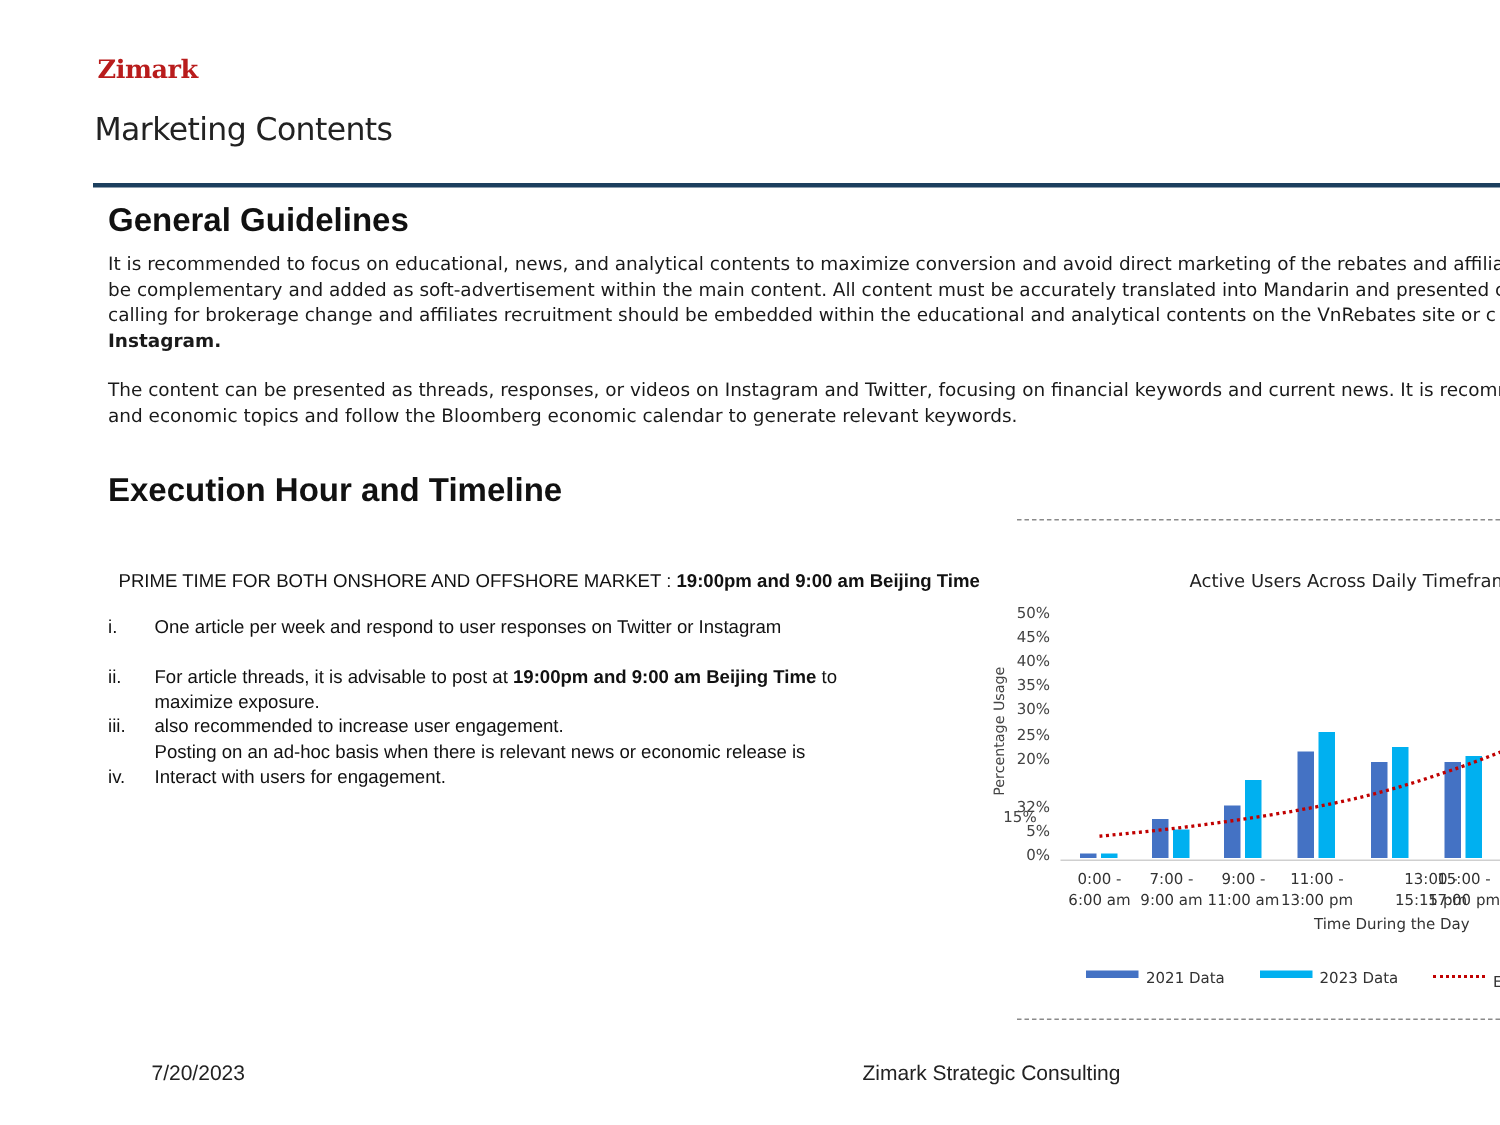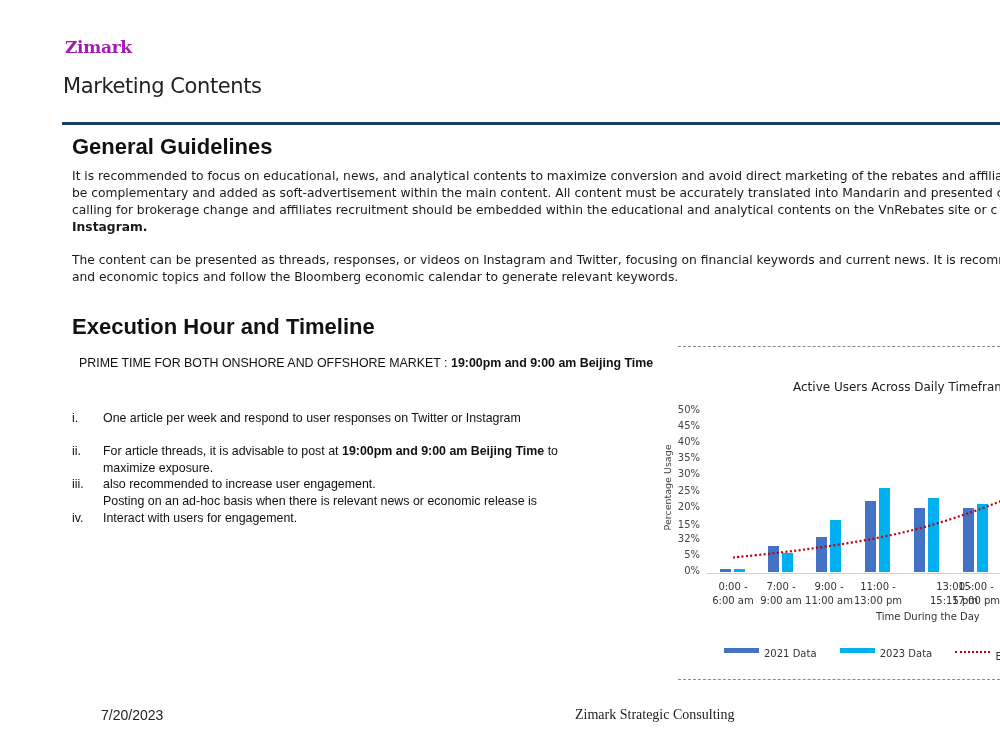--- a/index.html
+++ b/index.html
@@ -15,21 +15,21 @@
       font-family: "DejaVu Sans", sans-serif;
       color: #111111;
     }
     .logo {
       position: absolute;
       left: 65px;
       top: 37px;
       font-family: "DejaVu Serif", serif;
       font-weight: bold;
       font-size: 17px;
-      color: #a21caf;
+      color: #b91c1c;
       letter-spacing: -0.3px;
     }
     .page-title {
       position: absolute;
       left: 63px;
       top: 74px;
       font-family: "DejaVu Sans", sans-serif;
       font-size: 21px;
       color: #222222;
       letter-spacing: -0.4px;
@@ -60,21 +60,21 @@
       line-height: 17px;
       color: #1a1a1a;
       white-space: nowrap;
     }
     .para .line { display: block; }
     .para b { font-weight: bold; }
 
     .prime {
       position: absolute;
       left: 79px;
-      top: 356px;
+      top: 380px;
       font-family: "Liberation Sans", sans-serif;
       font-size: 12.4px;
       color: #111;
       white-space: nowrap;
     }
     .prime b { font-weight: bold; }
 
     .timeline-list {
       position: absolute;
       left: 72px;
@@ -210,21 +210,21 @@
       left: 101px;
       top: 707px;
       font-family: "Liberation Sans", sans-serif;
       font-size: 14px;
       color: #222;
     }
     .footer-company {
       position: absolute;
       left: 575px;
       top: 707px;
-      font-family: Liberation Serif, serif;
+      font-family: Liberation Sans, sans-serif;
       font-size: 14px;
       color: #222;
       white-space: nowrap;
     }
   </style>
 </head>
 <body>
 
 <div class="logo">Zimark</div>
 <div class="page-title">Marketing Contents</div>
@@ -277,21 +277,21 @@
 <div class="chart-title">Active Users Across Daily Timefram</div>
 <div class="y-label">Percentage Usage</div>
 <div id="y-ticks">
     <div class="y-tick" style="top: 404px;">50%</div>
     <div class="y-tick" style="top: 420.1px;">45%</div>
     <div class="y-tick" style="top: 436.2px;">40%</div>
     <div class="y-tick" style="top: 452.3px;">35%</div>
     <div class="y-tick" style="top: 468.4px;">30%</div>
     <div class="y-tick" style="top: 484.5px;">25%</div>
     <div class="y-tick" style="top: 500.6px;">20%</div>
-    <div class="y-tick" style="top: 519px;">15%</div>
+    <div class="y-tick" style="top: 540px; text-align: center;">15%</div>
     <div class="y-tick" style="top: 532.8px;">32%</div>
     <div class="y-tick" style="top: 548.9px;">5%</div>
     <div class="y-tick" style="top: 565px;">0%</div>
   </div>
 <div class="x-axis-line"></div>
 <div id="bars">
     <div class="bar s2021" style="left: 720px; top: 568.78px; height: 3.22px;"></div>
     <div class="bar s2023" style="left: 734px; top: 568.78px; height: 3.22px;"></div>
     <div class="bar s2021" style="left: 768px; top: 546.24px; height: 25.76px;"></div>
     <div class="bar s2023" style="left: 782px; top: 552.68px; height: 19.32px;"></div>

